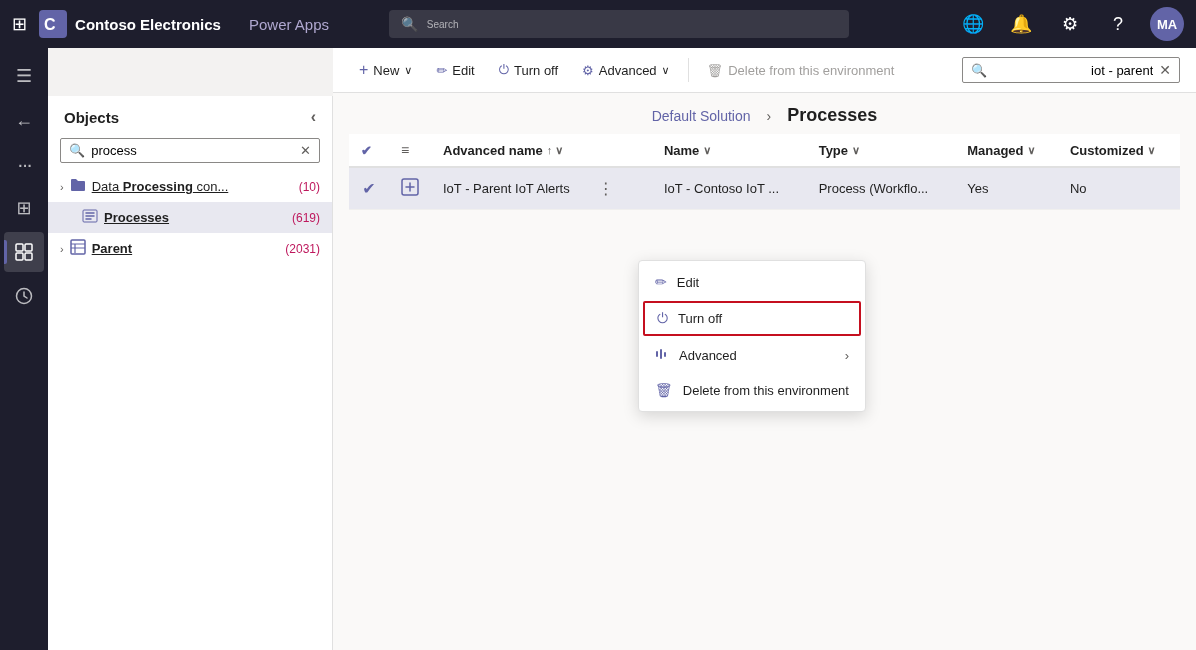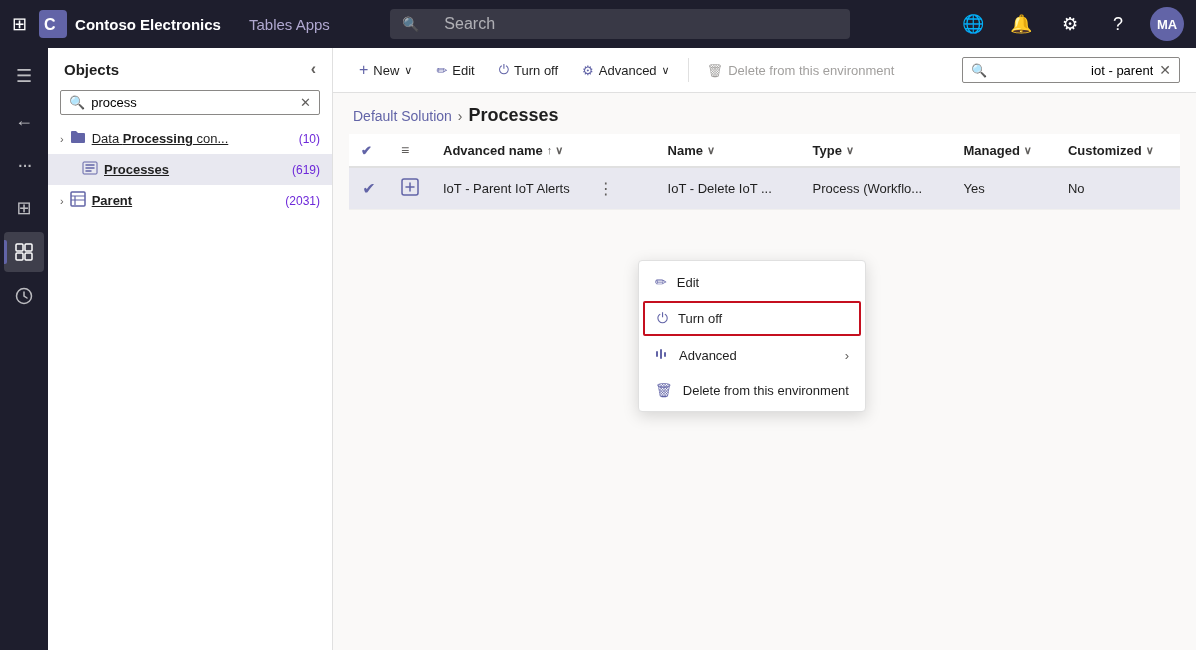--- a/index.html
+++ b/index.html
@@ -28,23 +28,22 @@
       border-radius: 4px;
       padding: 6px 12px;
       gap: 8px;
       color: rgba(255,255,255,0.7);
     }
     .nav-search input {
       background: transparent;
       border: none;
       outline: none;
       color: white;
-      font-size: 16px;
+      font-size: 10px;
       width: 100%;
-      margin-left: 17px;
     }
     .nav-search input::placeholder { color: rgba(255,255,255,0.6); }
     .nav-icons { margin-left: auto; display: flex; align-items: center; gap: 16px; }
     .nav-icon-btn {
       color: white;
       font-size: 18px;
       cursor: pointer;
       display: flex;
       align-items: center;
       justify-content: center;
@@ -97,20 +96,21 @@
       border-radius: 0 2px 2px 0;
     }
 
     
     .objects-panel {
       width: 285px;
       background: white;
       border-right: 1px solid #e0e0e0;
       display: flex;
       flex-direction: column;
+      margin-top: 48px;
     }
     .objects-header {
       display: flex;
       align-items: center;
       justify-content: space-between;
       padding: 12px 16px;
       font-size: 15px;
       font-weight: 600;
       color: #1f1f1f;
     }
@@ -136,21 +136,21 @@
       gap: 6px;
       font-size: 13px;
       cursor: pointer;
       color: #1f1f1f;
     }
     .tree-item.active { background: #e8e8f0; }
     .tree-item-icon { font-size: 14px; color: #6264a7; }
     .tree-item-chevron { color: #605e5c; font-size: 11px; }
     .tree-item-label { flex: 1; text-decoration: underline; }
     .tree-item-label strong { font-weight: 700; }
-    .tree-item-count { color: #6d28d9; font-size: 12px; }
+    .tree-item-count { color: #be185d; font-size: 12px; }
 
     
     .main-content {
       flex: 1;
       display: flex;
       flex-direction: column;
       background: #faf9f8;
       overflow: hidden;
     }
 
@@ -177,21 +177,22 @@
     }
     .toolbar-btn.disabled { color: #a19f9d; }
     .toolbar-separator { width: 1px; height: 24px; background: #e0e0e0; margin: 0 4px; }
 
     
     .breadcrumb {
       display: flex;
       align-items: center;
       padding: 12px 20px 8px;
       font-size: 14px;
-      gap: 6px;
+      gap: 16px;
+      justify-content: center;
     }
     .breadcrumb-link { color: #6264a7; cursor: pointer; }
     .breadcrumb-sep { color: #605e5c; }
     .breadcrumb-current { font-size: 18px; font-weight: 700; color: #1f1f1f; }
 
     
     .table-area { flex: 1; padding: 0 16px; overflow: auto; }
     .data-table { width: 100%; border-collapse: collapse; }
     .data-table th {
       text-align: left;
@@ -276,21 +277,21 @@
 
 <div class="top-nav">
   <span class="nav-grid-icon">⊞</span>
   <div class="nav-brand">
     <svg width="28" height="28" viewBox="0 0 28 28">
       <rect width="28" height="28" rx="4" fill="#6264a7"></rect>
       <text x="5" y="20" font-size="16" fill="white">C</text>
     </svg>
     <span>Contoso Electronics</span>
   </div>
-  <span class="nav-app-name">Tables Apps</span>
+  <span class="nav-app-name">Power Apps</span>
   <div class="nav-search">
     <span style="font-size:14px;">🔍</span>
     <input type="text" placeholder="Search" style="">
   </div>
   <div class="nav-icons">
     <span class="nav-icon-btn">🌐</span>
     <span class="nav-icon-btn">🔔</span>
     <span class="nav-icon-btn">⚙</span>
     <span class="nav-icon-btn">?</span>
     <div class="nav-avatar">MA</div>
@@ -458,21 +459,21 @@
                 <rect x="1" y="1" width="16" height="16" rx="2" stroke="#6264a7" stroke-width="1.5"></rect>
                 <path d="M5 9h8M9 5v8" stroke="#6264a7" stroke-width="1.5" stroke-linecap="round"></path>
               </svg>
             </td>
             <td>
               <div style="display:flex; align-items:center; gap:24px;">
                 <span>IoT - Parent IoT Alerts</span>
                 <button class="kebab-btn">⋮</button>
               </div>
             </td>
-            <td>IoT - Delete IoT ...</td>
+            <td>IoT - Contoso IoT ...</td>
             <td>Process (Workflo...</td>
             <td>Yes</td>
             <td>No</td>
           </tr>
         </tbody>
       </table>
     </div>
 
     <div class="context-menu-overlay">
       <div class="context-menu">

